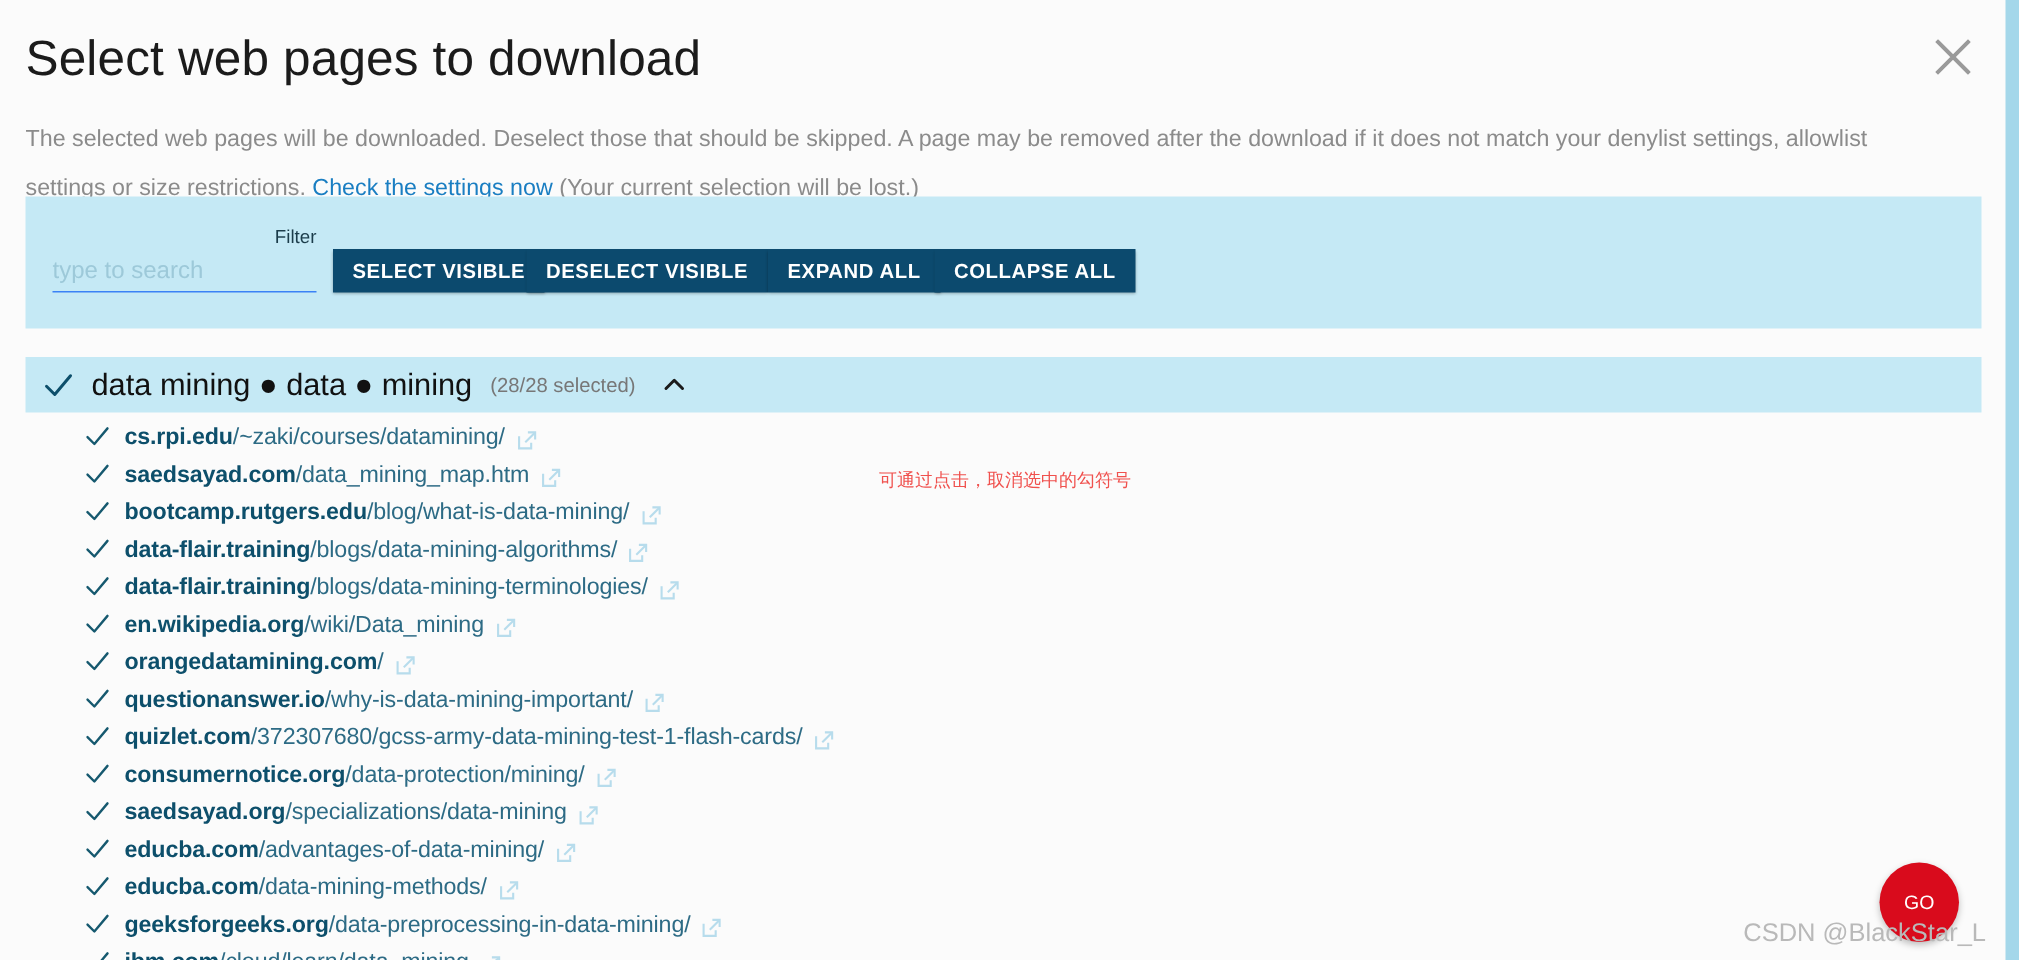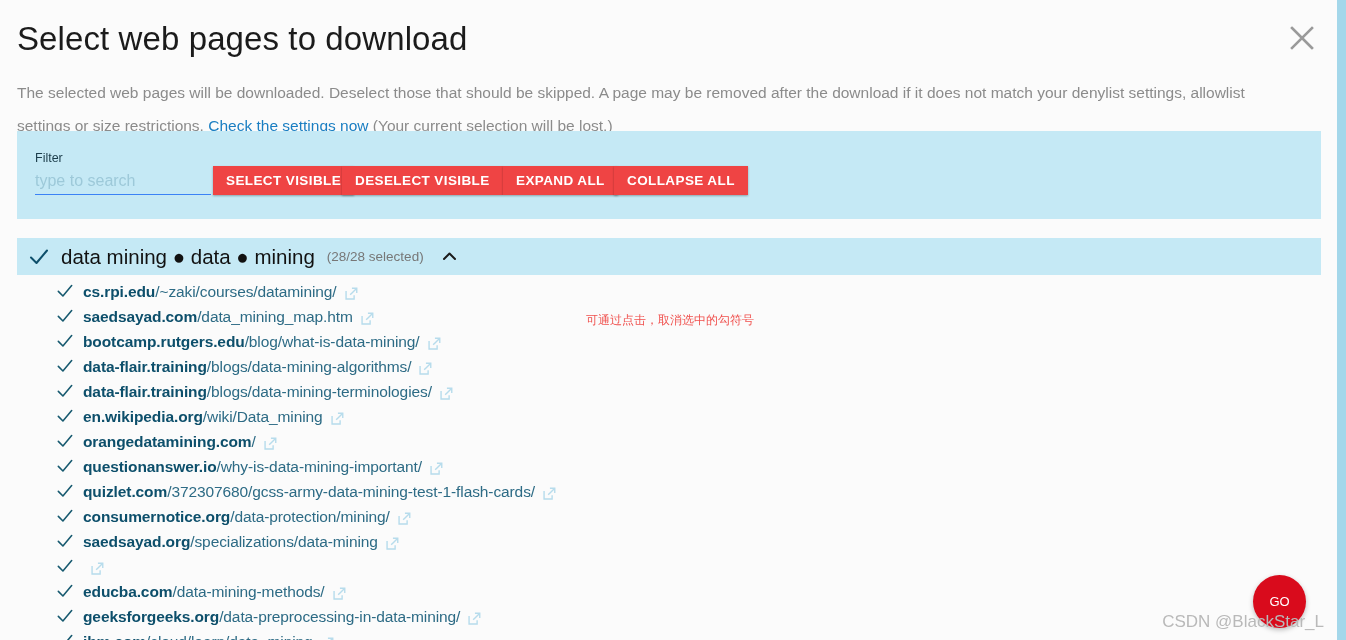--- a/index.html
+++ b/index.html
@@ -75,20 +75,21 @@
   .filter-wrap {
     position: absolute;
     left: 18px; top: 19px;
     width: 176px;
   }
   .filter-label {
     font-size: 12.5px;
     color: #1b3c4a;
     line-height: 16px;
     margin-bottom: 3px;
+    text-align: right;
   }
   .filter-input {
     width: 176px;
     height: 26px;
     border: none;
     border-bottom: 1px solid #3b82f6;
     background: transparent;
     font-size: 16px;
     color: #0d4f6b;
     font-family: "Liberation Sans", sans-serif;
@@ -96,32 +97,33 @@
     outline: none;
   }
   .filter-input::placeholder {
     color: #9dc9d9;
     opacity: 1;
   }
   .btn {
     position: absolute;
     top: 166px;
     height: 29px;
-    background: #ef4444;
+    background: #0c4a6e;
     color: #ffffff;
     border: none;
     font-size: 13.5px;
     font-weight: 700;
     letter-spacing: 0.4px;
     font-family: "Liberation Sans", sans-serif;
     cursor: pointer;
     padding: 0 13px;
     box-shadow: 0 1px 2px rgba(0,0,0,0.30);
     display: flex; align-items: center; justify-content: center;
     white-space: nowrap;
+    margin-left: 9px;
   }
   #btn-select-visible   { left: 213px; }
   #btn-deselect-visible { left: 342px; }
   #btn-expand-all       { left: 503px; }
   #btn-collapse-all     { left: 614px; }
 
   
   .group-header {
     position: absolute;
     left: 17px; top: 238px;
@@ -440,20 +442,21 @@
             <path d="M9.2 2.4 h4.4 v4.4" stroke="#b7dcec" stroke-width="1.5" fill="none" stroke-linecap="square"></path>
           </svg>
         </span>
       </div>
       <div class="row">
         <span class="row-check">
           <svg width="20" height="20" viewBox="0 0 24 24">
             <path d="M4 12.5 L9.5 18 L20 5.5" stroke="#16596f" stroke-width="1.9" fill="none" stroke-linecap="round" stroke-linejoin="round"></path>
           </svg>
         </span>
+        <span class="row-url"><b>educba.com</b><span>/advantages-of-data-mining/</span></span>
         <span class="ext-icon">
           <svg width="15" height="15" viewBox="0 0 16 16">
             <path d="M2.2 5.2 v8.6 h8.6 v-4" stroke="#b7dcec" stroke-width="1.5" fill="none"></path>
             <path d="M6.6 9.4 L13.4 2.6" stroke="#b7dcec" stroke-width="1.5" fill="none"></path>
             <path d="M9.2 2.4 h4.4 v4.4" stroke="#b7dcec" stroke-width="1.5" fill="none" stroke-linecap="square"></path>
           </svg>
         </span>
       </div>
       <div class="row">
         <span class="row-check">

